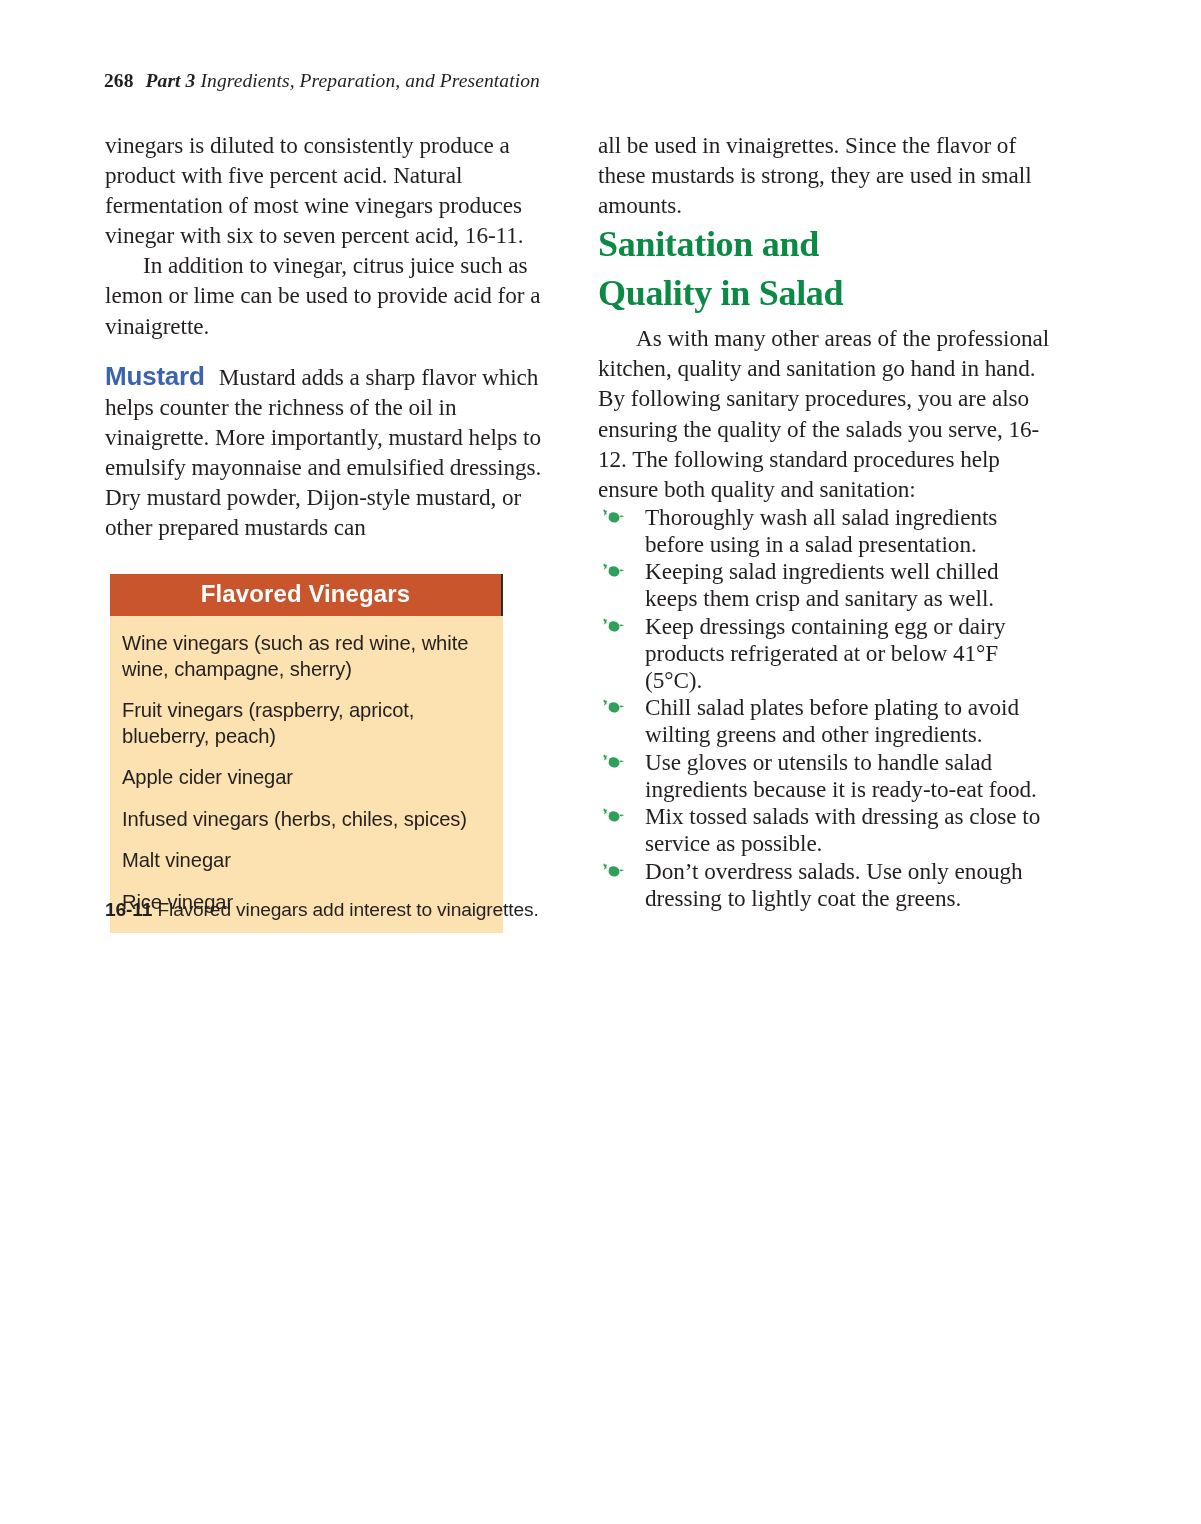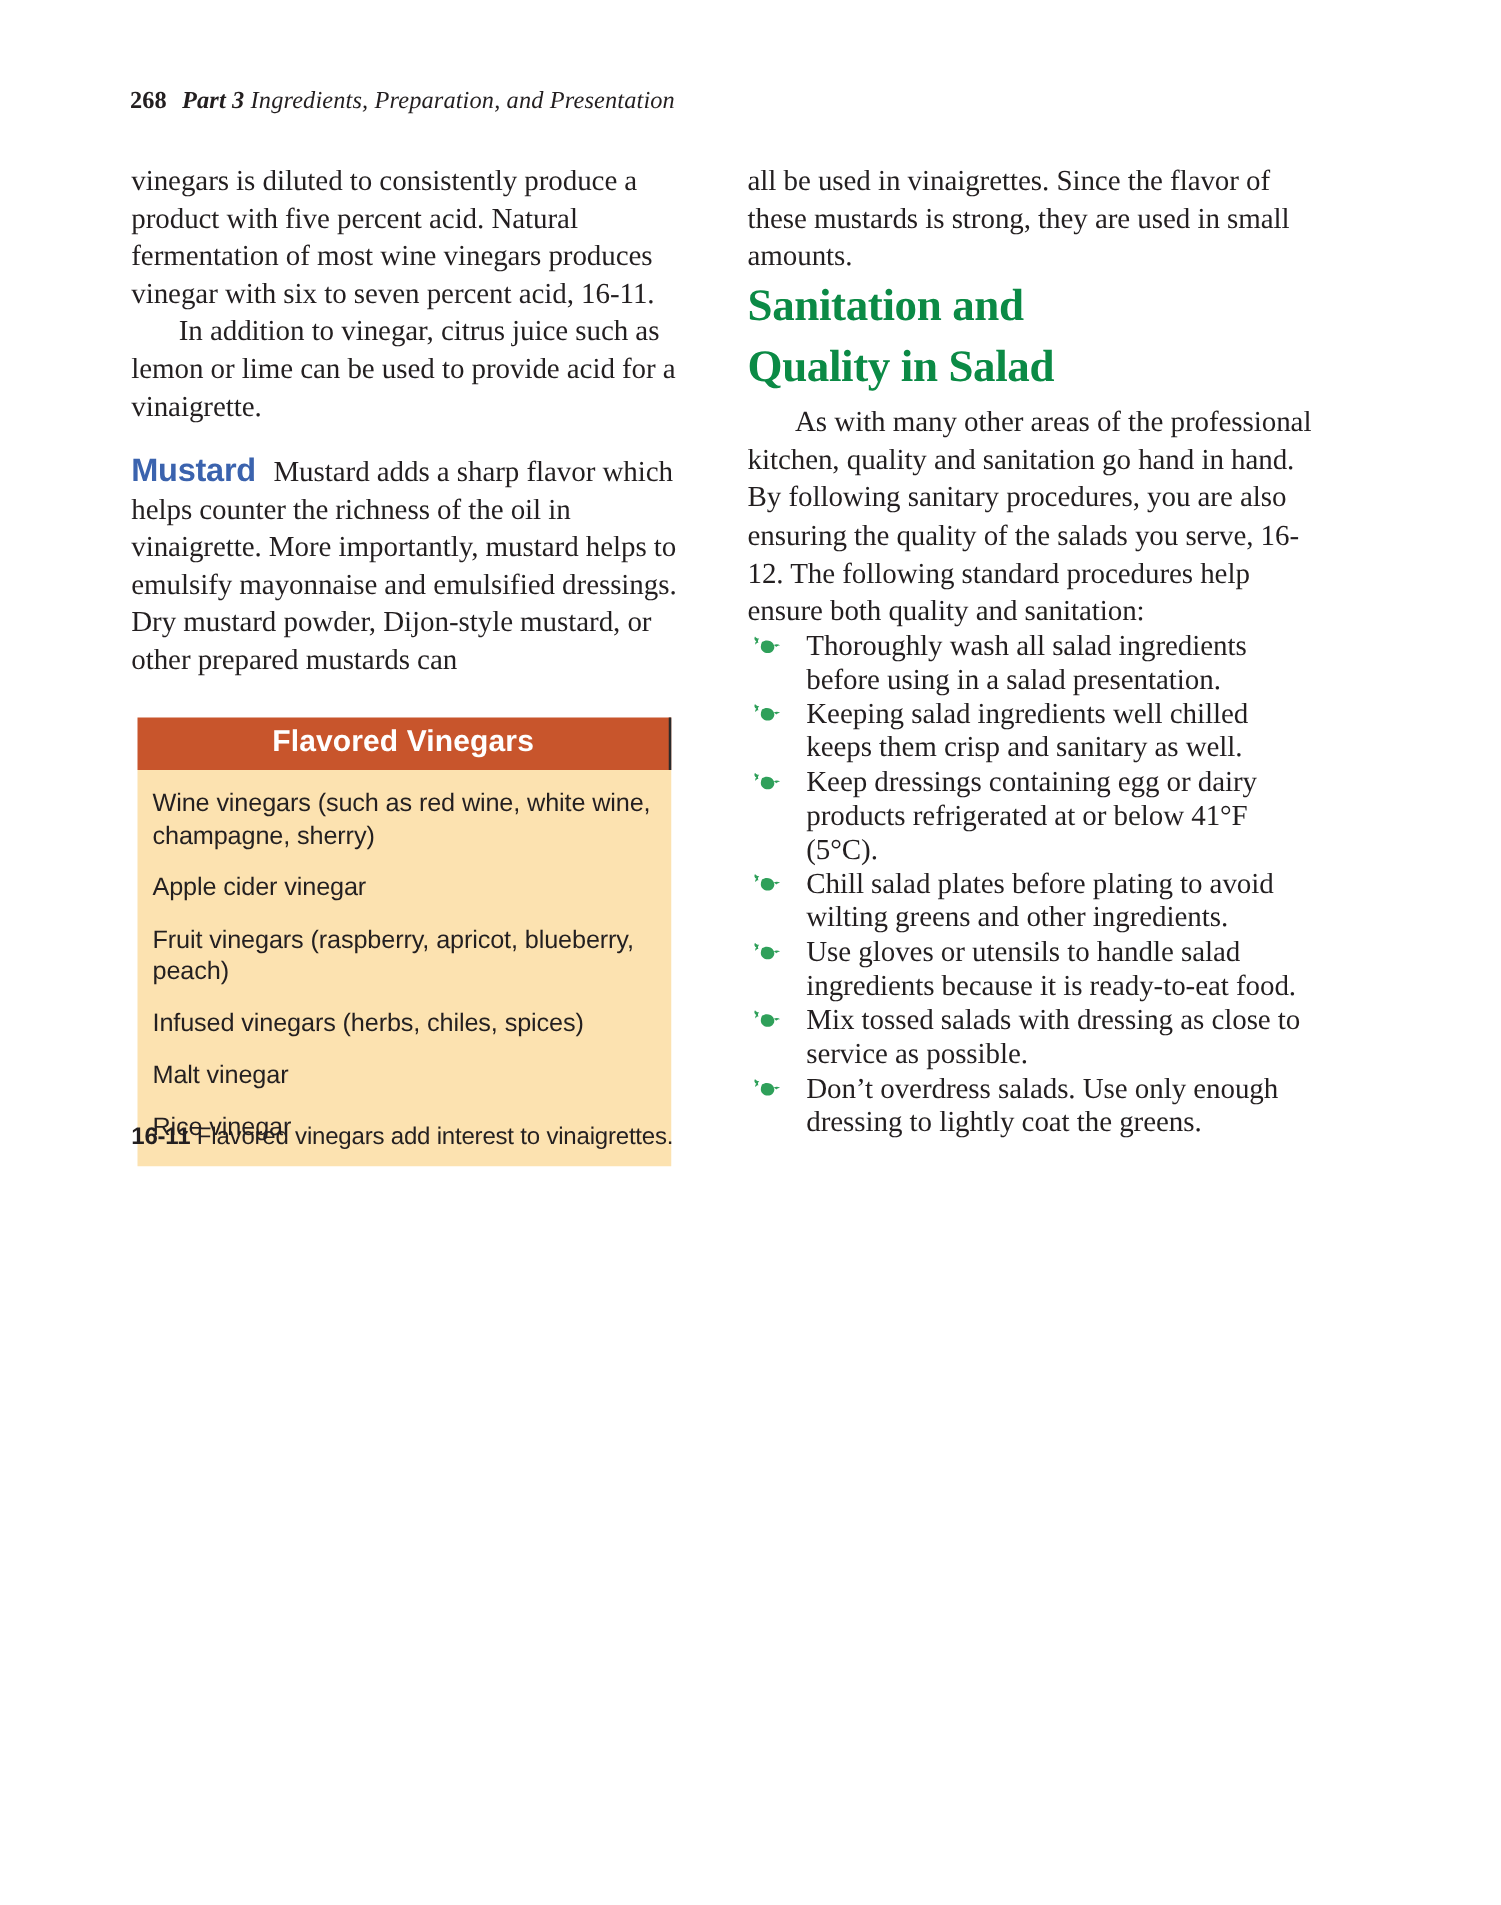--- a/index.html
+++ b/index.html
@@ -107,21 +107,21 @@
     color: #2fa05a;
     line-height: 1;
   }
   ul.leaf-list li .leaf svg { display: block; }
 
   
   .table-wrap {
     position: absolute;
     left: 110px;
     top: 574px;
-    width: 427px;
+    width: 393px;
   }
   .tbl-head {
     background: #c8552c;
     color: #ffffff;
     font-family: "Liberation Sans", "DejaVu Sans", sans-serif;
     font-weight: bold;
     font-size: 24px;
     text-align: center;
     padding: 6px 0 8px 0;
     border-right: 2px solid #2b2b2b;
@@ -169,22 +169,22 @@
     <p class="body">vinegars is diluted to consistently produce a product with five percent acid. Natural fermentation of most wine vinegars produces vinegar with six to seven percent acid, 16-11.</p>
     <p class="body indent">In addition to vinegar, citrus juice such as lemon or lime can be used to provide acid for a vinaigrette.</p>
     <div class="para-gap"></div>
     <p class="body"><span class="run-in-head">Mustard</span><span class="run-in-gap"></span><span>Mustard adds a sharp flavor which helps counter the richness of the oil in vinaigrette. More importantly, mustard helps to emulsify mayonnaise and emulsified dressings. Dry mustard powder, Dijon-style mustard, or other prepared mustards can</span></p>
   </div>
 
   <div class="table-wrap">
     <div class="tbl-head">Flavored Vinegars</div>
     <div class="tbl-body">
       <div class="tbl-row">Wine vinegars (such as red wine, white wine, champagne, sherry)</div>
+      <div class="tbl-row">Fruit vinegars (raspberry, apricot, blueberry, peach)</div>
       <div class="tbl-row">Apple cider vinegar</div>
-      <div class="tbl-row">Fruit vinegars (raspberry, apricot, blueberry, peach)</div>
       <div class="tbl-row">Infused vinegars (herbs, chiles, spices)</div>
       <div class="tbl-row">Malt vinegar</div>
       <div class="tbl-row">Rice vinegar</div>
     </div>
   </div>
 
   <div class="fig-caption">
     <span class="fig-num">16-11</span>
     <span>Flavored vinegars add interest to vinaigrettes.</span>
   </div>

